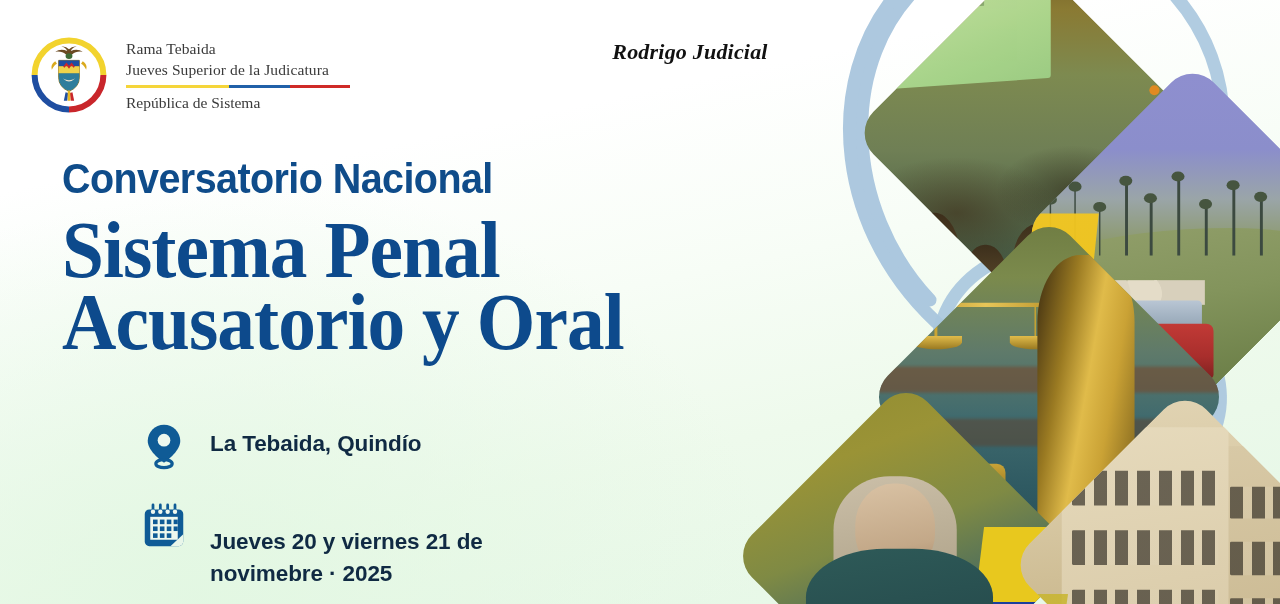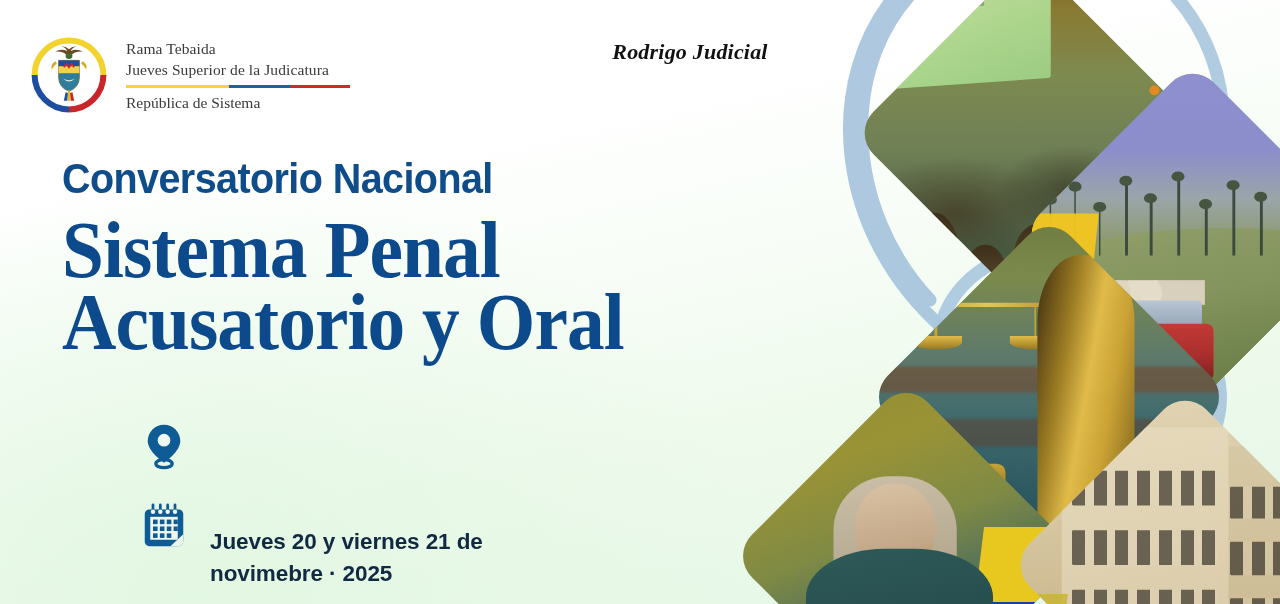--- a/index.html
+++ b/index.html
@@ -540,20 +540,21 @@
   <div class="info">
 
     <div class="info-row location">
       <span class="info-icon">
         <svg viewBox="0 0 44 52" width="40" height="47">
           <path d="M22 2 C12 2 4 10 4 20 C4 32 22 44 22 44 C22 44 40 32 40 20 C40 10 32 2 22 2 Z" fill="#0f5b96"></path>
           <circle cx="22" cy="19" r="7" fill="#eef8ee"></circle>
           <ellipse cx="22" cy="45" rx="9" ry="4.5" fill="none" stroke="#0f5b96" stroke-width="3.6"></ellipse>
         </svg>
       </span>
+      <span class="info-text">La Tebaida, Quindío</span>
     </div>
 
     <div class="info-row date">
       <span class="info-icon">
         <svg viewBox="0 0 48 50" width="44" height="46">
           <rect x="3" y="7" width="42" height="40" rx="5" fill="#0f5b96"></rect>
           <path d="M45 34 V42 a5 5 0 0 1 -5 5 H31 Z" fill="#e9f6ea"></path>
           <rect x="9" y="15" width="30" height="25" fill="#eef8ee"></rect>
           <g fill="#0f5b96">
             <rect x="12" y="18" width="5" height="5"></rect>

